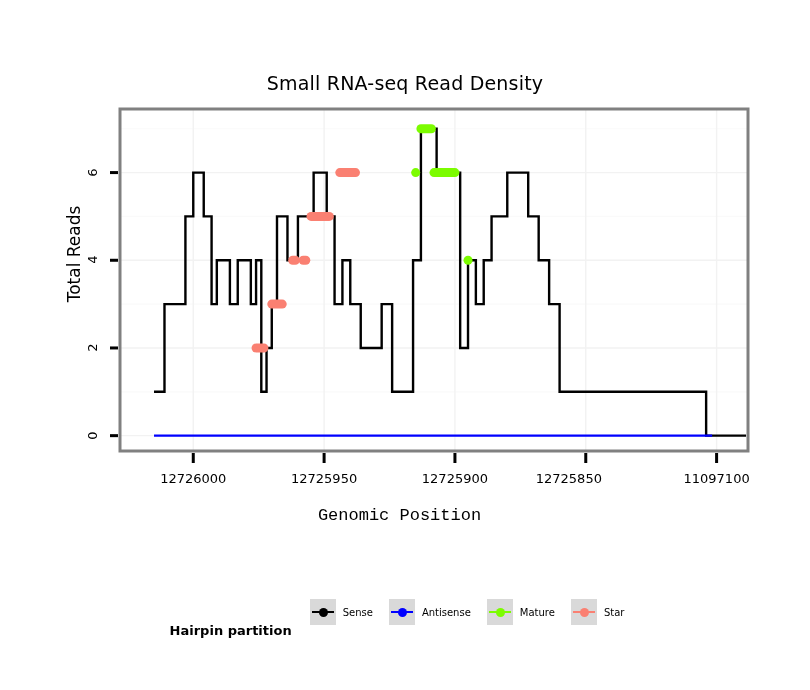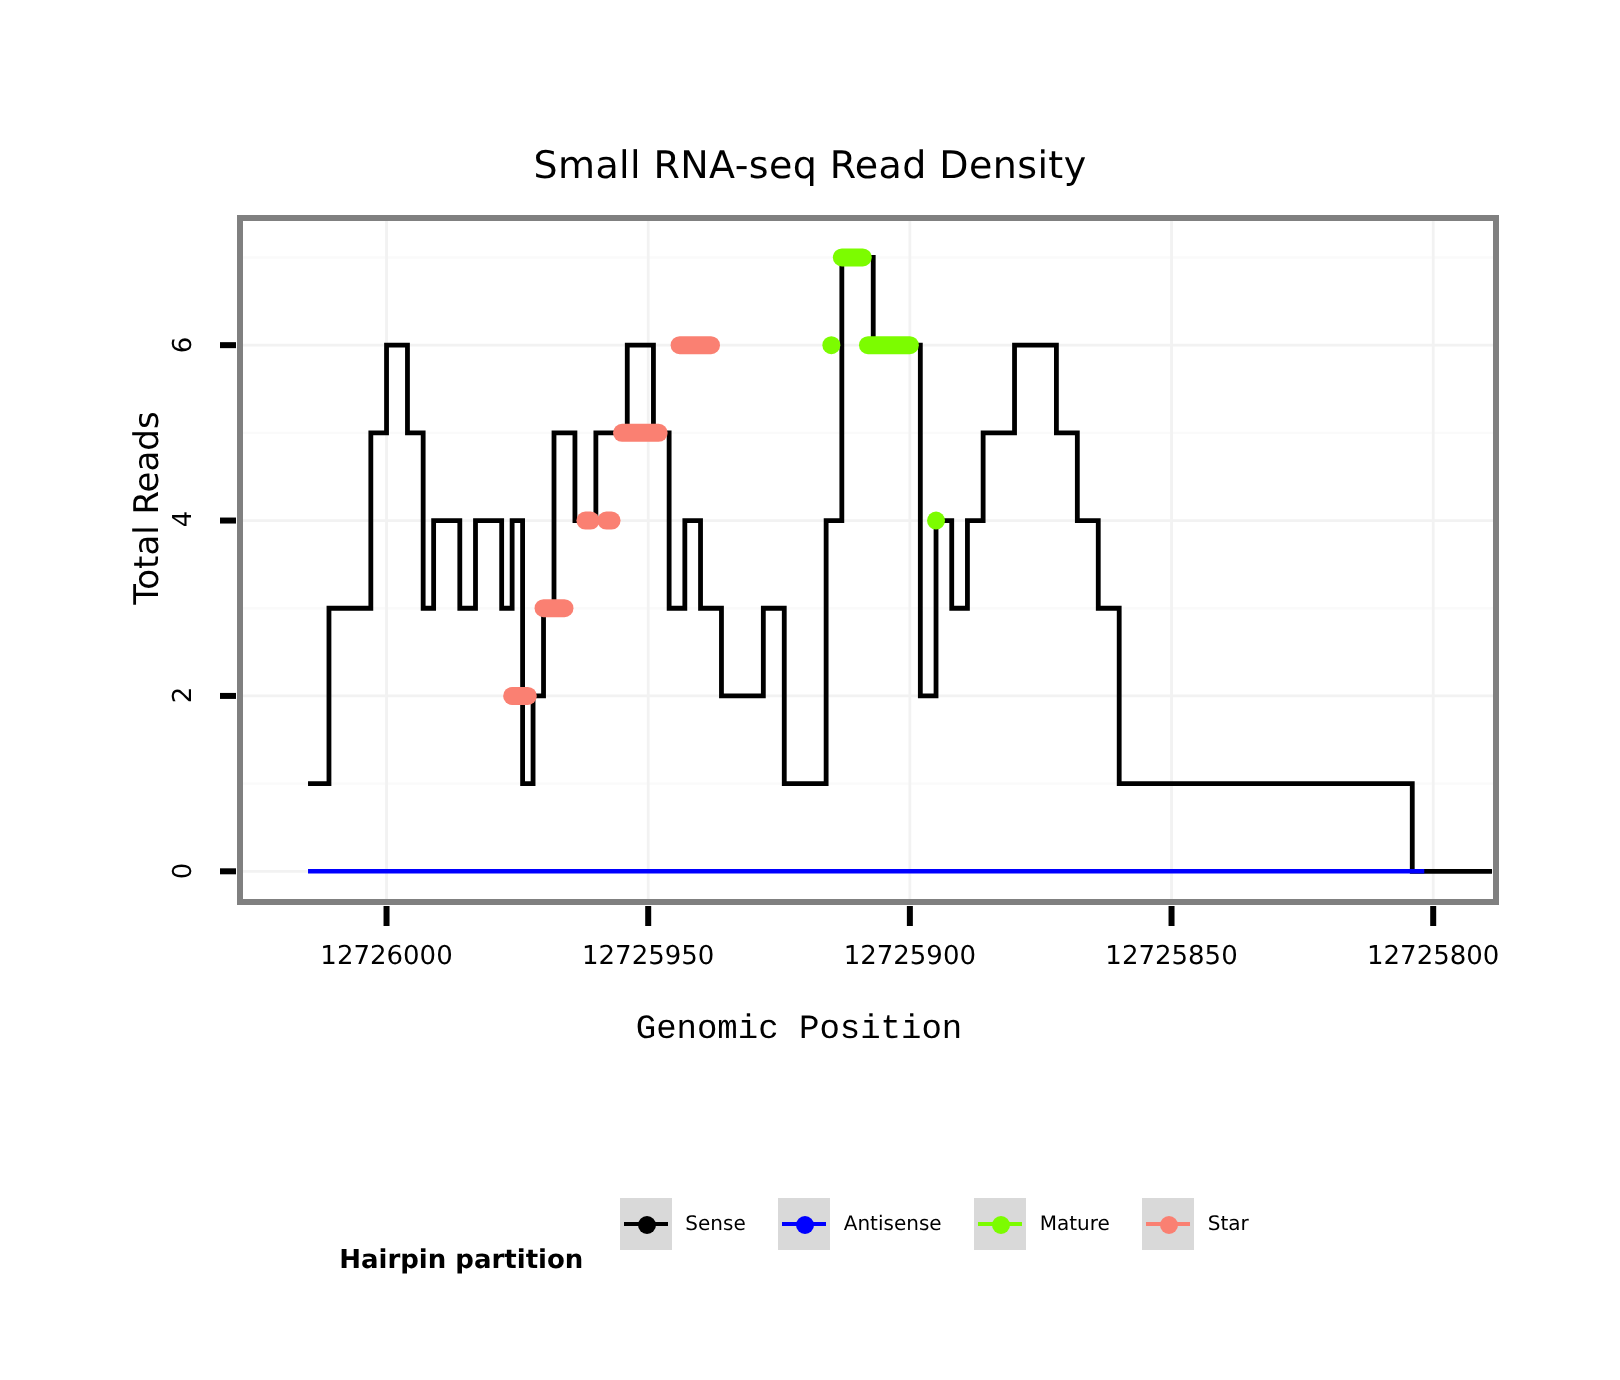--- a/index.html
+++ b/index.html
@@ -181,22 +181,22 @@
   </svg>
 
   <div id="tick-labels">
       <div class="axis-tick-label" style="left: 82px; top: 423.654px; width: 20px; text-align: center; transform: rotate(-90deg);">0</div>
       <div class="axis-tick-label" style="left: 82px; top: 335.962px; width: 20px; text-align: center; transform: rotate(-90deg);">2</div>
       <div class="axis-tick-label" style="left: 82px; top: 248.269px; width: 20px; text-align: center; transform: rotate(-90deg);">4</div>
       <div class="axis-tick-label" style="left: 82px; top: 160.577px; width: 20px; text-align: center; transform: rotate(-90deg);">6</div>
       <div class="axis-tick-label" style="left: 143.267px; top: 467px; width: 100px; text-align: center;">12726000</div>
       <div class="axis-tick-label" style="left: 274.1px; top: 467px; width: 100px; text-align: center;">12725950</div>
       <div class="axis-tick-label" style="left: 404.933px; top: 467px; width: 100px; text-align: center;">12725900</div>
-      <div class="axis-tick-label" style="left: 535.767px; top: 467px; width: 100px; text-align: center;">12725850</div>
-      <div class="axis-tick-label" style="left: 666.6px; top: 467px; width: 100px; text-align: center;">12725800</div>
+      <div class="axis-tick-label" style="left: 535.767px; top: 467px; width: 100px; text-align: left;">12725850</div>
+      <div class="axis-tick-label" style="left: 666.6px; top: 467px; width: 100px; text-align: center;">11097100</div>
     </div>
 
   <div id="legend">
     <div id="legend-title">Hairpin partition</div>
     <div id="legend-entries" style="display:flex;align-items:center;">
         <div class="legend-entry">
           <div class="legend-key">
             <div class="legend-key-inner">
               <div class="legend-key-line" style="background: rgb(0, 0, 0);"></div>
               <div class="legend-key-dot" style="background: rgb(0, 0, 0);"></div>

